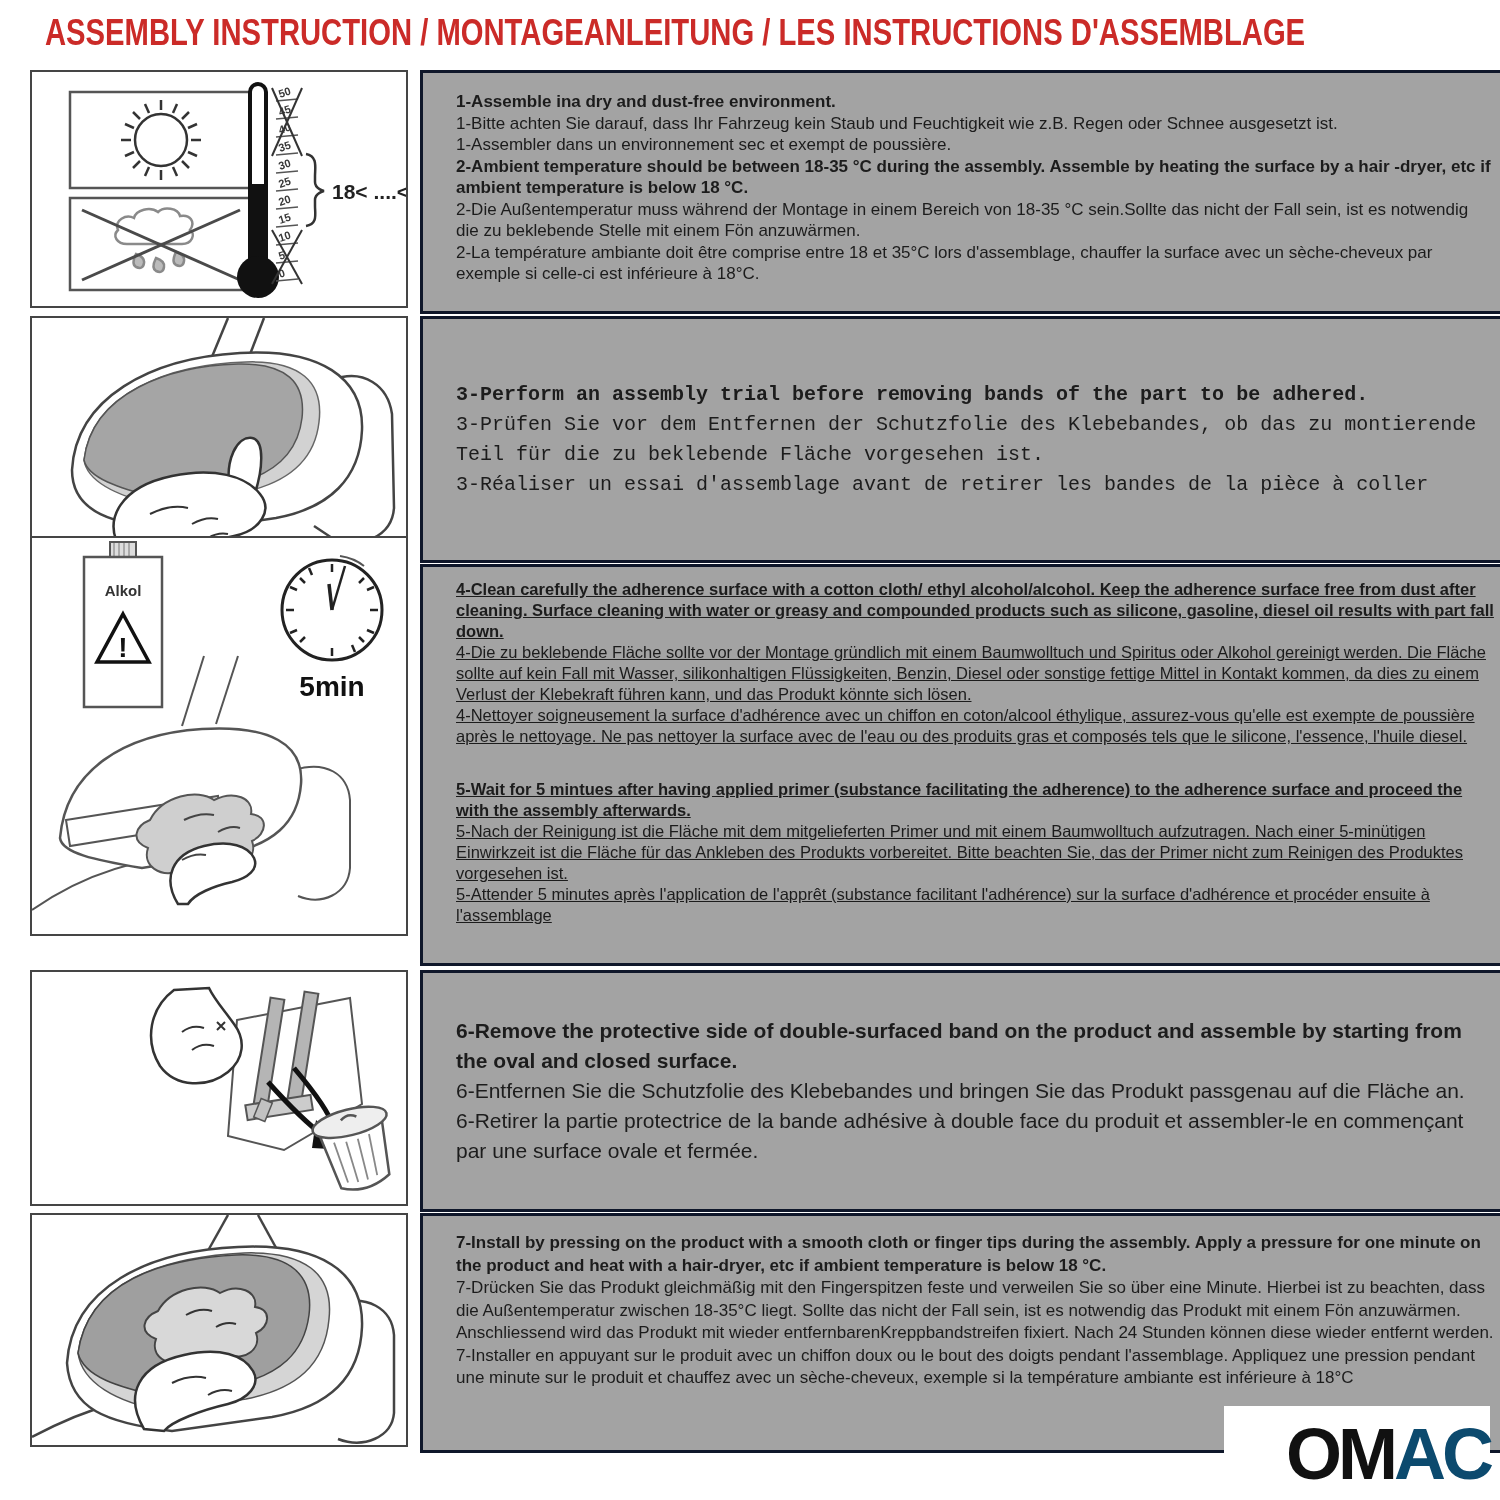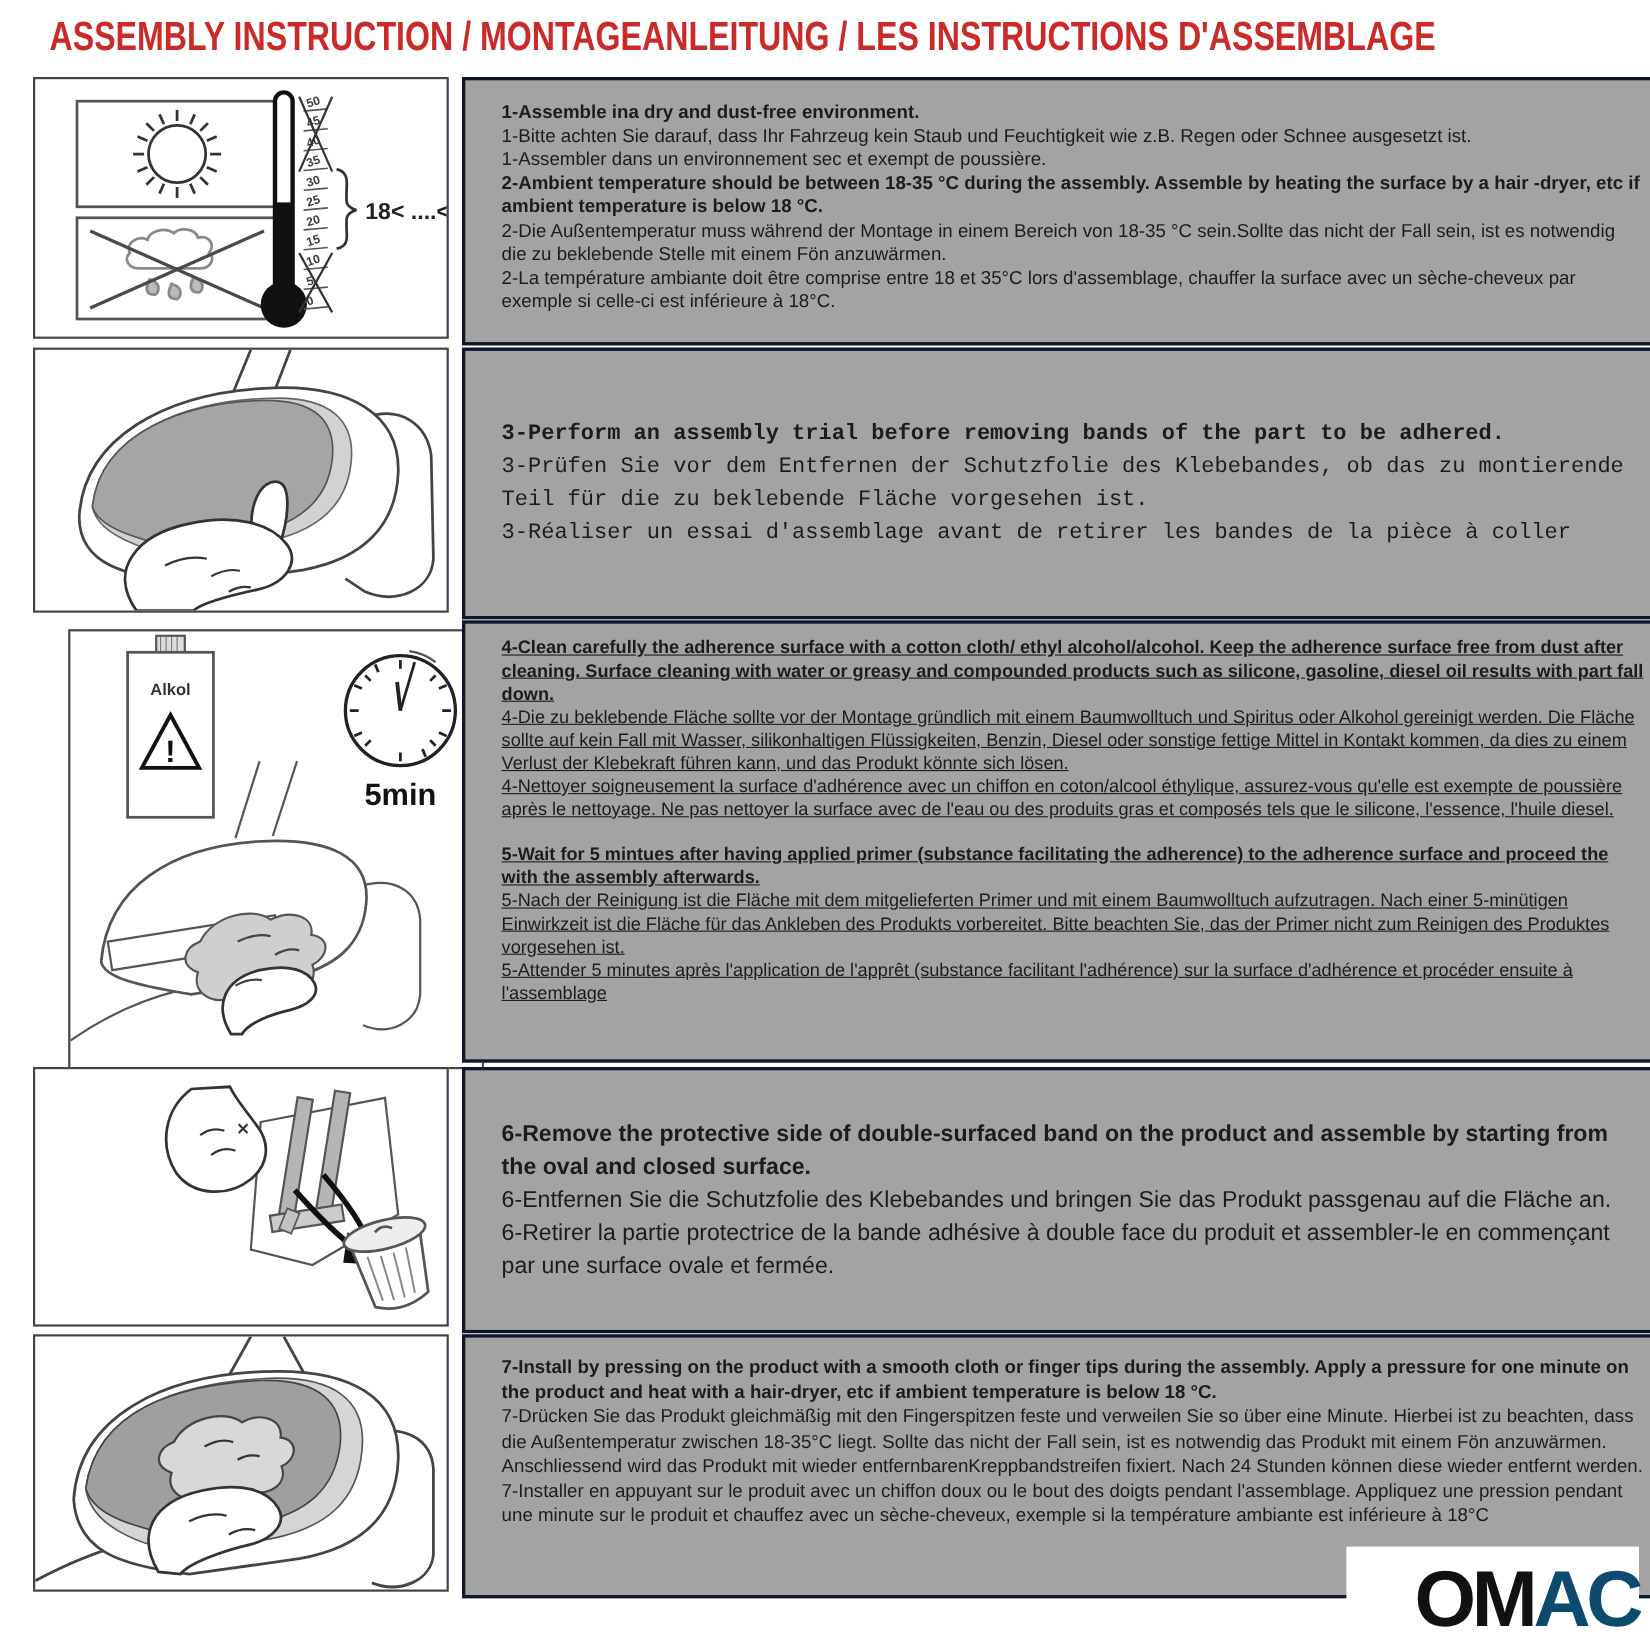--- a/index.html
+++ b/index.html
@@ -21,21 +21,21 @@
     position:absolute;left:420px;width:1038px;background:#a3a3a3;
     border:3px solid #0f172a;padding:0 33px;box-sizing:content-box;
     overflow:hidden;
   }
   .row-right p{margin:0;}
   .b{font-weight:bold;}
   .gap{margin-top:22px;}
   .r1{font-size:17px;line-height:21.5px;padding-top:18px;}
   .r2{font-size:20px;line-height:30px;display:flex;flex-direction:column;justify-content:center;font-family:Liberation Mono, monospace;}
   .r3{font-size:16.5px;line-height:21px;padding-top:12px;text-decoration:underline;}
-  .r3 .gap{margin-top:20px;}
+  .r3 .gap{margin-top:32px;}
   .r4{font-size:21px;line-height:30px;display:flex;flex-direction:column;justify-content:center;}
   .r5{font-size:17px;line-height:22.5px;padding-top:16px;}
   .logo{
     position:absolute;top:1406px;left:1224px;width:266px;height:84px;
     background:#ffffff;z-index:6;display:flex;align-items:flex-end;justify-content:flex-end;
     font-weight:bold;font-size:72px;letter-spacing:-4px;line-height:1;
     transform-origin:right center;
   }
   .logo .lb{color:#111111;}
   .logo .lr{color:#0c4a6e;}
@@ -155,21 +155,21 @@
     </g>
   </svg>
 </div>
 
 <div class="row-right r2" style="top:316px;height:241px;">
   <p class="b">3-Perform an assembly trial before removing bands of the part to be adhered.</p>
   <p>3-Prüfen Sie vor dem Entfernen der Schutzfolie des Klebebandes, ob das zu montierende Teil für die zu beklebende Fläche vorgesehen ist.</p>
   <p>3-Réaliser un essai d'assemblage avant de retirer les bandes de la pièce à coller</p>
 </div>
 
-<div class="row-left" style="top:572px;height:396px;margin-left:32px;">
+<div class="row-left" style="top:536px;height:396px;">
   <svg width="374" height="396" viewBox="0 0 374 396">
     <g>
       <rect x="78" y="4" width="26" height="15" fill="#dddddd" stroke="#555" stroke-width="2"></rect>
       <g stroke="#777" stroke-width="1">
           <line x1="82" y1="5" x2="82" y2="18"></line>
           <line x1="87" y1="5" x2="87" y2="18"></line>
           <line x1="92" y1="5" x2="92" y2="18"></line>
           <line x1="97" y1="5" x2="97" y2="18"></line>
         </g>
       <rect x="52" y="19" width="78" height="150" fill="#ffffff" stroke="#555" stroke-width="2.5"></rect>

